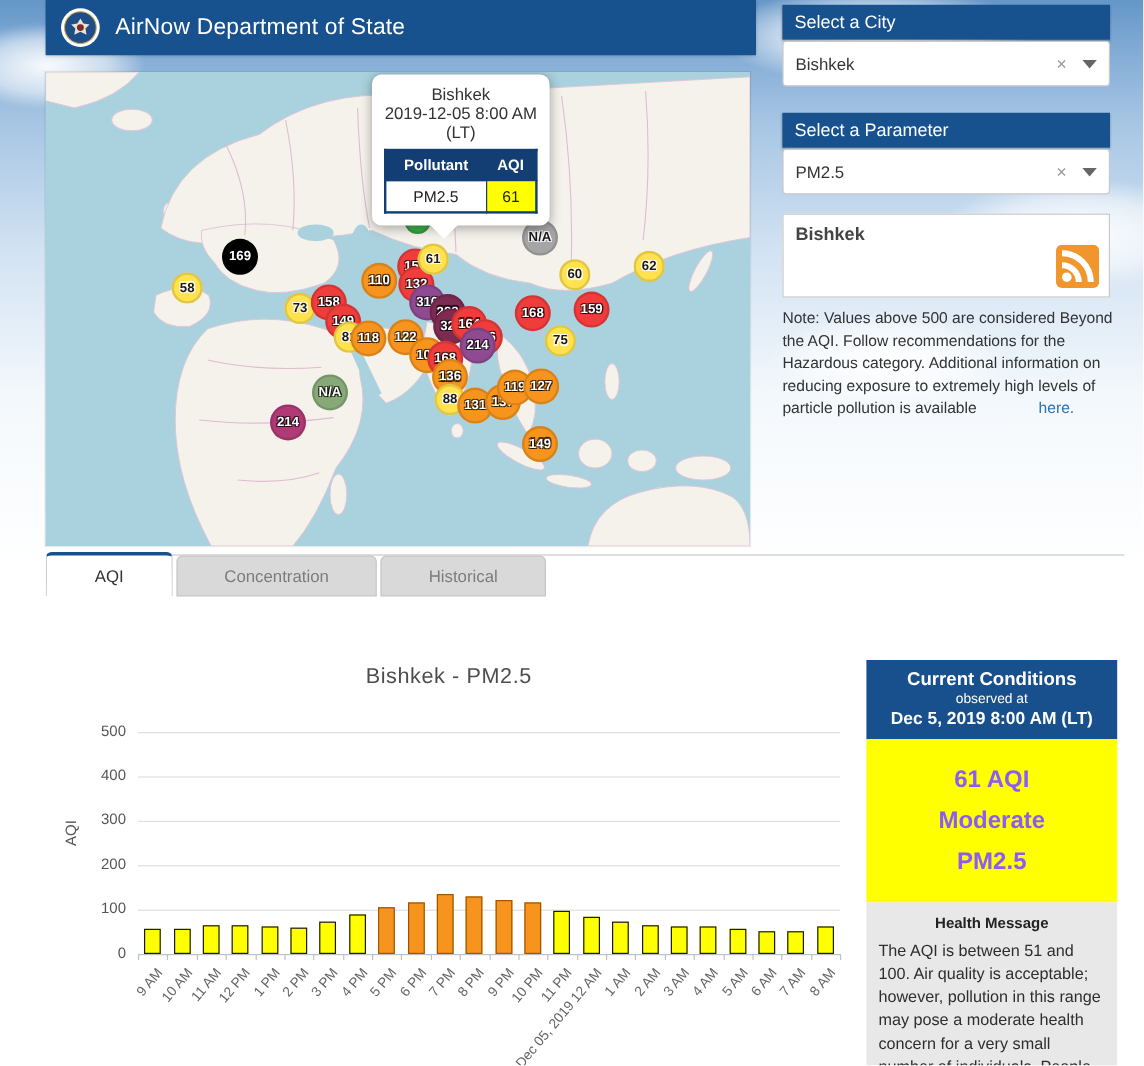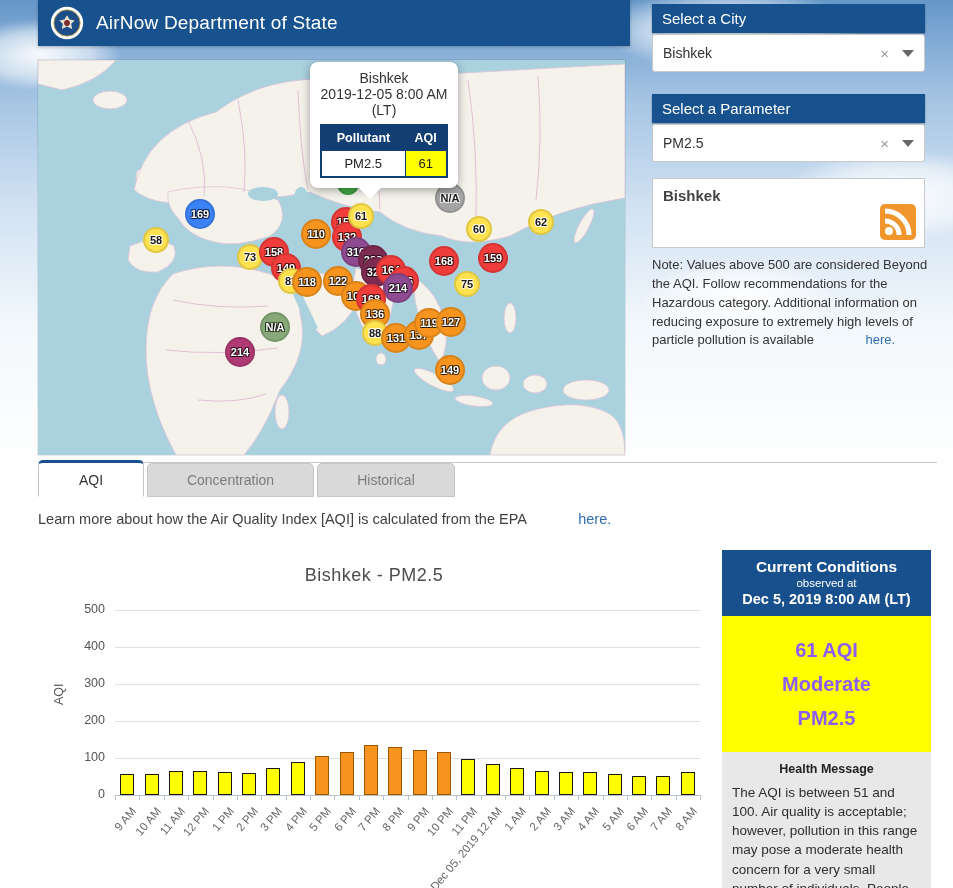--- a/index.html
+++ b/index.html
@@ -58,21 +58,21 @@
   .tabs-line { position:absolute; left:38px; top:462px; width:899px; height:1px; background:#c9c9c9; }
   .tabs { position:absolute; left:38px; top:463px; height:34px; display:flex; gap:3px; }
   .tab { border:1px solid #c5c5c5; border-radius:5px 5px 0 0; background:#d9d9d9; color:#7c7c7c;
     font-size:14px; display:flex; align-items:center; justify-content:center; cursor:pointer; }
   .tab.active { background:#fff; color:#333; border-top:3px solid #17518e; border-bottom-color:#fff; margin-top:-3px; }
 
   .learn-more { position:absolute; left:38px; top:511px; font-size:14.5px; color:#3f3f3f; }
 
   
   .chart { position:absolute; left:38px; top:545px; width:672px; height:343px; }
-  .chart-title { position:absolute; left:0; top:20px; width:672px; text-align:center; font-size:18px; color:#4d4d4d; letter-spacing:.5px; }
+  .chart-title { position:absolute; left:0; top:8px; width:672px; text-align:center; font-size:18px; color:#4d4d4d; letter-spacing:.5px; }
   .gridline { position:absolute; height:1px; background:#dcdfe3; }
   .ytick-label { position:absolute; width:34px; text-align:right; font-size:12.5px; color:#555; }
   .ylab { position:absolute; left:14px; top:160px; font-size:12.5px; color:#555; transform:rotate(-90deg); transform-origin:left top; }
   .axis-base { position:absolute; height:1px; background:#b9c2cb; }
   .xtick { position:absolute; width:1px; height:5px; background:#b9c2cb; }
   .bar { position:absolute; border-style:solid; border-width:1px; }
   .xlabel { position:absolute; width:110px; text-align:right; font-size:11.5px; color:#666;
     transform-origin:100% 0; transform:rotate(-50deg); white-space:nowrap; }
 
   
@@ -162,21 +162,21 @@
         <path d="M260,30 Q262,90 270,130"></path>
         <path d="M330,24 Q340,90 342,150"></path>
         <path d="M430,20 Q440,90 438,160"></path>
         <path d="M500,16 Q505,80 498,140"></path>
         <path d="M135,240 Q180,250 230,246"></path>
         <path d="M128,290 Q180,296 240,288"></path>
         <path d="M160,340 Q200,344 228,334"></path>
       </g>
     </svg>
     <div id="markers">
-        <div class="marker light-text" style="left: 162px; top: 154px; width: 30px; height: 30px; background: #3b82f6; box-shadow: rgba(0, 0, 0, 0.12) 0px 0px 0px 2px inset; text-align: center;">169</div>
+        <div class="marker light-text" style="left: 162px; top: 154px; width: 30px; height: 30px; background: #000000; box-shadow: rgba(0, 0, 0, 0.12) 0px 0px 0px 2px inset; text-align: center;">169</div>
         <div class="marker dark-text" style="left: 118px; top: 180px; width: 26px; height: 26px; background: rgb(255, 226, 77); box-shadow: rgba(0, 0, 0, 0.12) 0px 0px 0px 2px inset;">58</div>
         <div class="marker dark-text" style="left: 212px; top: 197px; width: 26px; height: 26px; background: rgb(255, 226, 77); box-shadow: rgba(0, 0, 0, 0.12) 0px 0px 0px 2px inset;">73</div>
         <div class="marker light-text" style="left: 236px; top: 192px; width: 30px; height: 30px; background: rgb(241, 60, 60); box-shadow: rgba(0, 0, 0, 0.12) 0px 0px 0px 2px inset;">158</div>
         <div class="marker light-text" style="left: 248px; top: 208px; width: 30px; height: 30px; background: rgb(241, 60, 60); box-shadow: rgba(0, 0, 0, 0.12) 0px 0px 0px 2px inset;">149</div>
         <div class="marker dark-text" style="left: 253px; top: 221px; width: 26px; height: 26px; background: rgb(255, 226, 77); box-shadow: rgba(0, 0, 0, 0.12) 0px 0px 0px 2px inset;">81</div>
         <div class="marker light-text" style="left: 269px; top: 222px; width: 30px; height: 30px; background: rgb(247, 148, 30); box-shadow: rgba(0, 0, 0, 0.12) 0px 0px 0px 2px inset;">118</div>
         <div class="marker light-text" style="left: 278px; top: 174px; width: 30px; height: 30px; background: rgb(247, 148, 30); box-shadow: rgba(0, 0, 0, 0.12) 0px 0px 0px 2px inset;">110</div>
         <div class="marker light-text" style="left: 308px; top: 162px; width: 30px; height: 30px; background: rgb(241, 60, 60); box-shadow: rgba(0, 0, 0, 0.12) 0px 0px 0px 2px inset;">152</div>
         <div class="marker light-text" style="left: 309px; top: 177px; width: 30px; height: 30px; background: rgb(241, 60, 60); box-shadow: rgba(0, 0, 0, 0.12) 0px 0px 0px 2px inset;">132</div>
         <div class="marker light-text" style="left: 318px; top: 192px; width: 30px; height: 30px; background: rgb(143, 75, 146); box-shadow: rgba(0, 0, 0, 0.12) 0px 0px 0px 2px inset;">316</div>
@@ -258,24 +258,20 @@
     <a class="link" href="#">here.</a>
   </div>
 
   <div class="tabs-line"></div>
   <div class="tabs" id="tabs">
       <div class="tab active" style="width: 106px;">AQI</div>
       <div class="tab" style="width: 167px;">Concentration</div>
       <div class="tab" style="width: 138px;">Historical</div>
     </div>
 
-  <div class="learn-more">
-    <span>Learn more about how the Air Quality Index [AQI] is calculated from the EPA</span>
-    <a class="link" href="#">here.</a>
-  </div>
 
   <div class="chart" id="chart">
     <div class="chart-title">Bishkek - PM2.5</div>
     <div class="ylab">AQI</div>
   <div class="ytick-label" style="left: 33px; top: 242px;">0</div>
       <div class="gridline" style="left: 77px; top: 213px; width: 585px;"></div>
       <div class="ytick-label" style="left: 33px; top: 205px;">100</div>
       <div class="gridline" style="left: 77px; top: 176px; width: 585px;"></div>
       <div class="ytick-label" style="left: 33px; top: 168px;">200</div>
       <div class="gridline" style="left: 77px; top: 139px; width: 585px;"></div>

